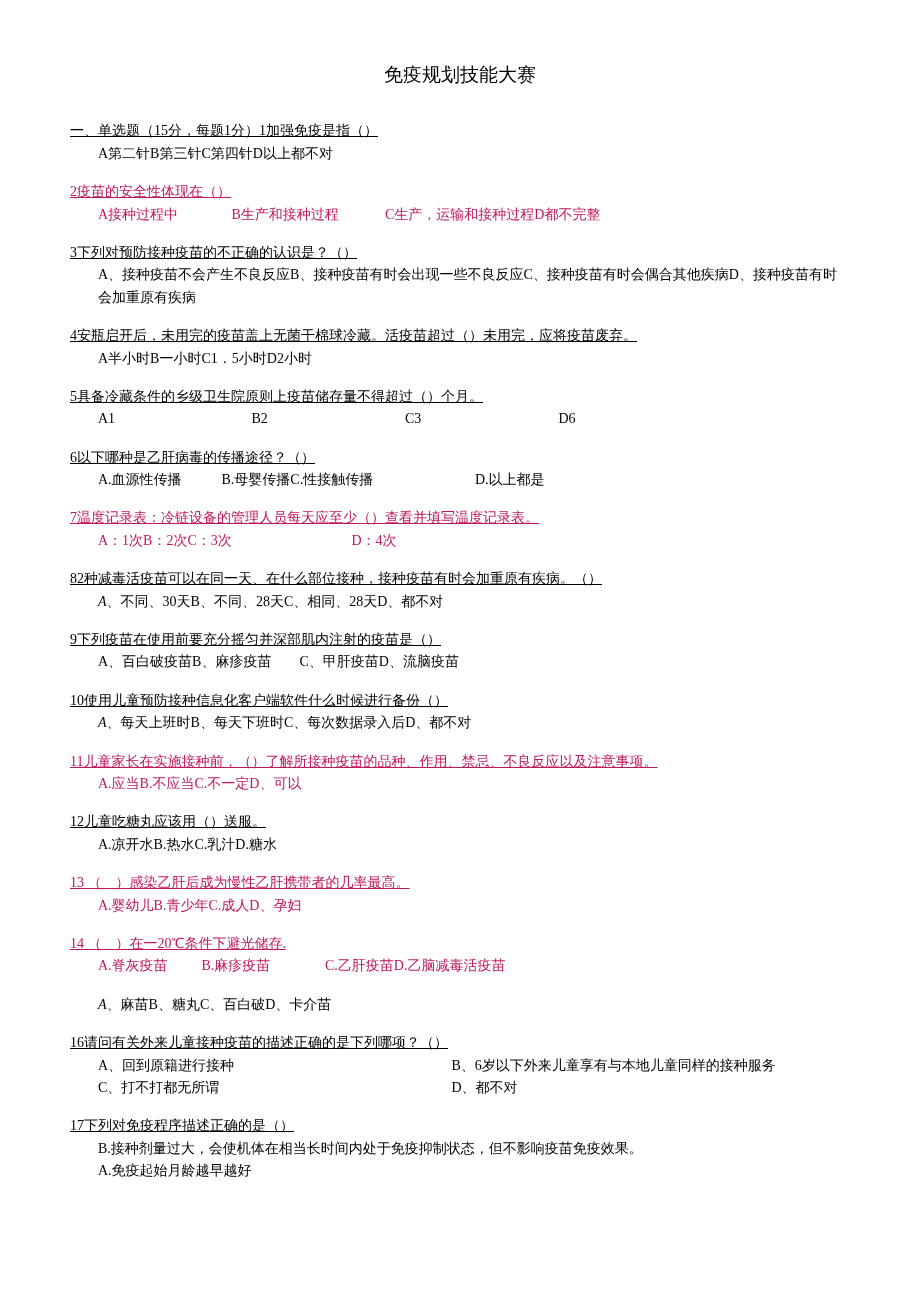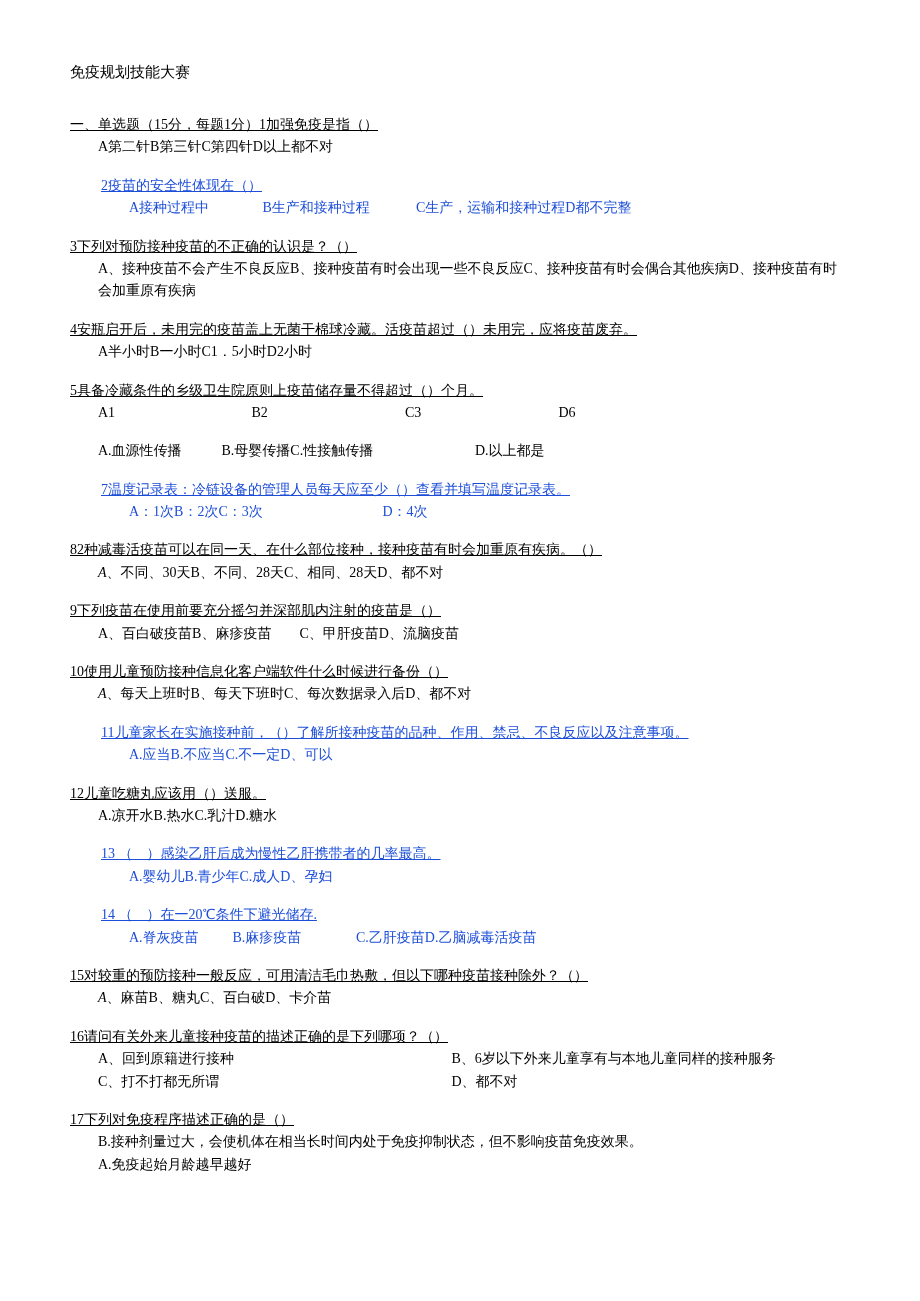--- a/index.html
+++ b/index.html
@@ -7,36 +7,36 @@
     font-size: 14px;
     line-height: 1.6;
     color: #000;
     background: #fff;
     padding: 60px 70px;
     width: 920px;
     box-sizing: border-box;
     margin: 0;
   }
   .title {
-    text-align: left;
-    font-size: 15px;
+    text-align: center;
+    font-size: 19px;
     margin-bottom: 30px;
   }
   .q-block {
     margin-bottom: 16px;
   }
   .q-line {
     margin: 0;
     text-decoration: underline;
   }
   .opt-line {
     padding-left: 2em;
     margin: 0;
   }
-  .red { color: #1d4ed8; margin-left: 31px; }
+  .red { color: #be185d; }
   .ital { font-style: italic; font-family: "Times New Roman", serif; }
   .spread span { display: inline-block; }
 </style>
 </head>
 <body>
 
 <div class="title">免疫规划技能大赛</div>
 
 <div class="q-block">
   <p class="q-line"><span>一、单选题（15分，每题1分）</span><span>1加强免疫是指（）</span></p>
@@ -66,20 +66,21 @@
   <p class="q-line">5具备冷藏条件的乡级卫生院原则上疫苗储存量不得超过（）个月。</p>
   <p class="opt-line spread">
     <span style="width:150px">A1</span>
     <span style="width:150px">B2</span>
     <span style="width:150px">C3</span>
     <span>D6</span>
   </p>
 </div>
 
 <div class="q-block">
+  <p class="q-line">6以下哪种是乙肝病毒的传播途径？（）</p>
   <p class="opt-line spread">
     <span style="width:120px">A.血源性传播</span>
     <span style="width:250px">B.母婴传播C.性接触传播</span>
     <span>D.以上都是</span>
   </p>
 </div>
 
 <div class="q-block red">
   <p class="q-line">7温度记录表：冷链设备的管理人员每天应至少（）查看并填写温度记录表。</p>
   <p class="opt-line spread">
@@ -121,21 +122,20 @@
 <div class="q-block red">
   <p class="q-line">14 （　）在一20℃条件下避光储存.</p>
   <p class="opt-line spread">
     <span style="width:100px">A.脊灰疫苗</span>
     <span style="width:120px">B.麻疹疫苗</span>
     <span>C.乙肝疫苗D.乙脑减毒活疫苗</span>
   </p>
 </div>
 
 <div class="q-block">
-  <p class="q-line">15对较重的预防接种一般反应，可用清洁毛巾热敷，但以下哪种疫苗接种除外？（）</p>
   <p class="opt-line"><span class="ital">A</span><span>、麻苗B、糖丸C、百白破D、卡介苗</span></p>
 </div>
 
 <div class="q-block">
   <p class="q-line">16请问有关外来儿童接种疫苗的描述正确的是下列哪项？（）</p>
   <p class="opt-line spread">
     <span style="width:350px">A、回到原籍进行接种</span>
     <span>B、6岁以下外来儿童享有与本地儿童同样的接种服务</span>
   </p>
   <p class="opt-line spread">

